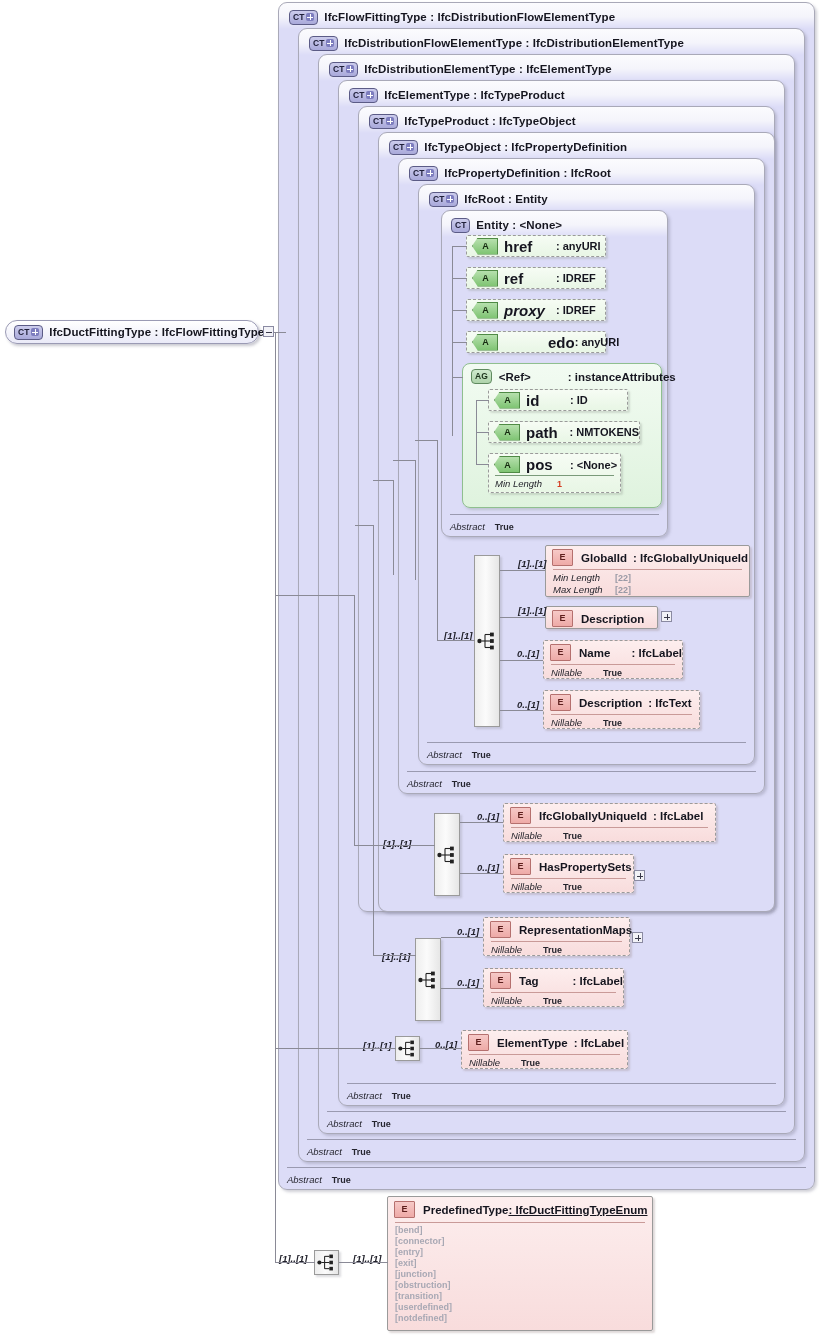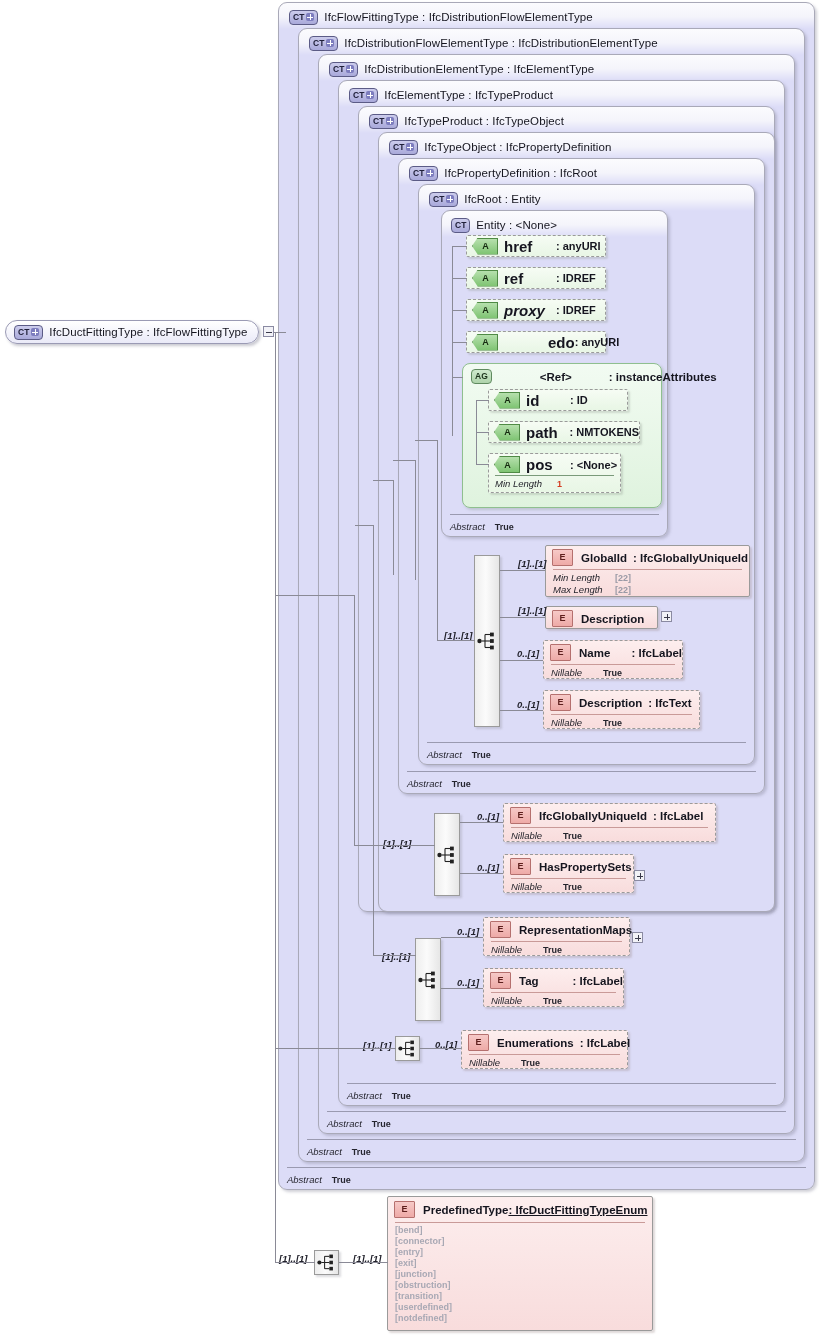--- a/index.html
+++ b/index.html
@@ -18,21 +18,21 @@
     border-radius:9px;
     background:linear-gradient(to bottom,#fbfbfe 0px,#f4f4fb 14px,#dcdcf7 26px,#dcdcf7 100%);
     box-shadow:2px 2px 3px rgba(120,120,140,.35);
   }
   .ct-head{
     position:absolute;left:0;top:3px;height:22px;
     display:flex;align-items:center;gap:6px;
     white-space:nowrap;
   }
   .ct-title{
-    font-size:11.5px;font-weight:normal;color:#15151f;letter-spacing:.1px;
+    font-size:11.5px;font-weight:bold;color:#15151f;letter-spacing:.1px;
   }
   .ct-foot{
     position:absolute;left:8px;right:8px;bottom:4px;height:16px;
     border-top:1px solid #9a9ab0;
     display:flex;align-items:flex-end;gap:10px;padding-top:1px;
   }
   .ct-foot .k{font-style:italic;font-size:9.5px;color:#25252f;}
   .ct-foot .v{font-size:9px;font-weight:bold;color:#25252f;}
 
   
@@ -335,21 +335,21 @@
         <span class="shape"></span>
         <span class="lt">A</span>
       </span>
     <span class="nm" style="width:52px;margin-left:44px;">edo</span>
     <span class="ty">: anyURI</span>
   </div>
 
   <div class="agbox" style="left:462px;top:363px;width:200px;height:145px;">
     <div class="ag-head">
       <span class="badge-ag">AG</span>
-      <span class="ag-title" style="width:62px;display:inline-block;margin-left:41px;">&lt;Ref&gt;</span>
+      <span class="ag-title" style="width:62px;display:inline-block;">&lt;Ref&gt;</span>
       <span class="ag-title">: instanceAttributes</span>
     </div>
   </div>
 
   <div class="attr" style="left:488px;top:389px;width:140px;height:22px;">
     <span class="aico">
         <span class="shape"></span>
         <span class="lt">A</span>
       </span>
     <span class="nm" style="width:44px;">id</span>
@@ -554,21 +554,21 @@
       <rect x="13" y="0.6" width="3.8" height="3.8" fill="#222"></rect>
       <rect x="13" y="7.1" width="3.8" height="3.8" fill="#222"></rect>
       <rect x="13" y="13.6" width="3.8" height="3.8" fill="#222"></rect>
     </svg>
   </div>
   <span class="card" style="left:363px;top:1040px;">[1]..[1]</span>
 
   <div class="elem" style="left:461px;top:1030px;width:167px;height:39px;">
     <div class="row1">
       <span class="eico">E</span>
-      <span class="nm">Enumerations</span>
+      <span class="nm">ElementType</span>
       <span class="ty" style="margin-left:6px;">: IfcLabel</span>
     </div>
     <div class="facets">
       <div class="facet-row">
         <span class="k" style="min-width:52px;">Nillable</span>
         <span class="v">True</span>
       </div>
     </div>
   </div>
   <span class="card" style="left:435px;top:1039px;">0..[1]</span>

